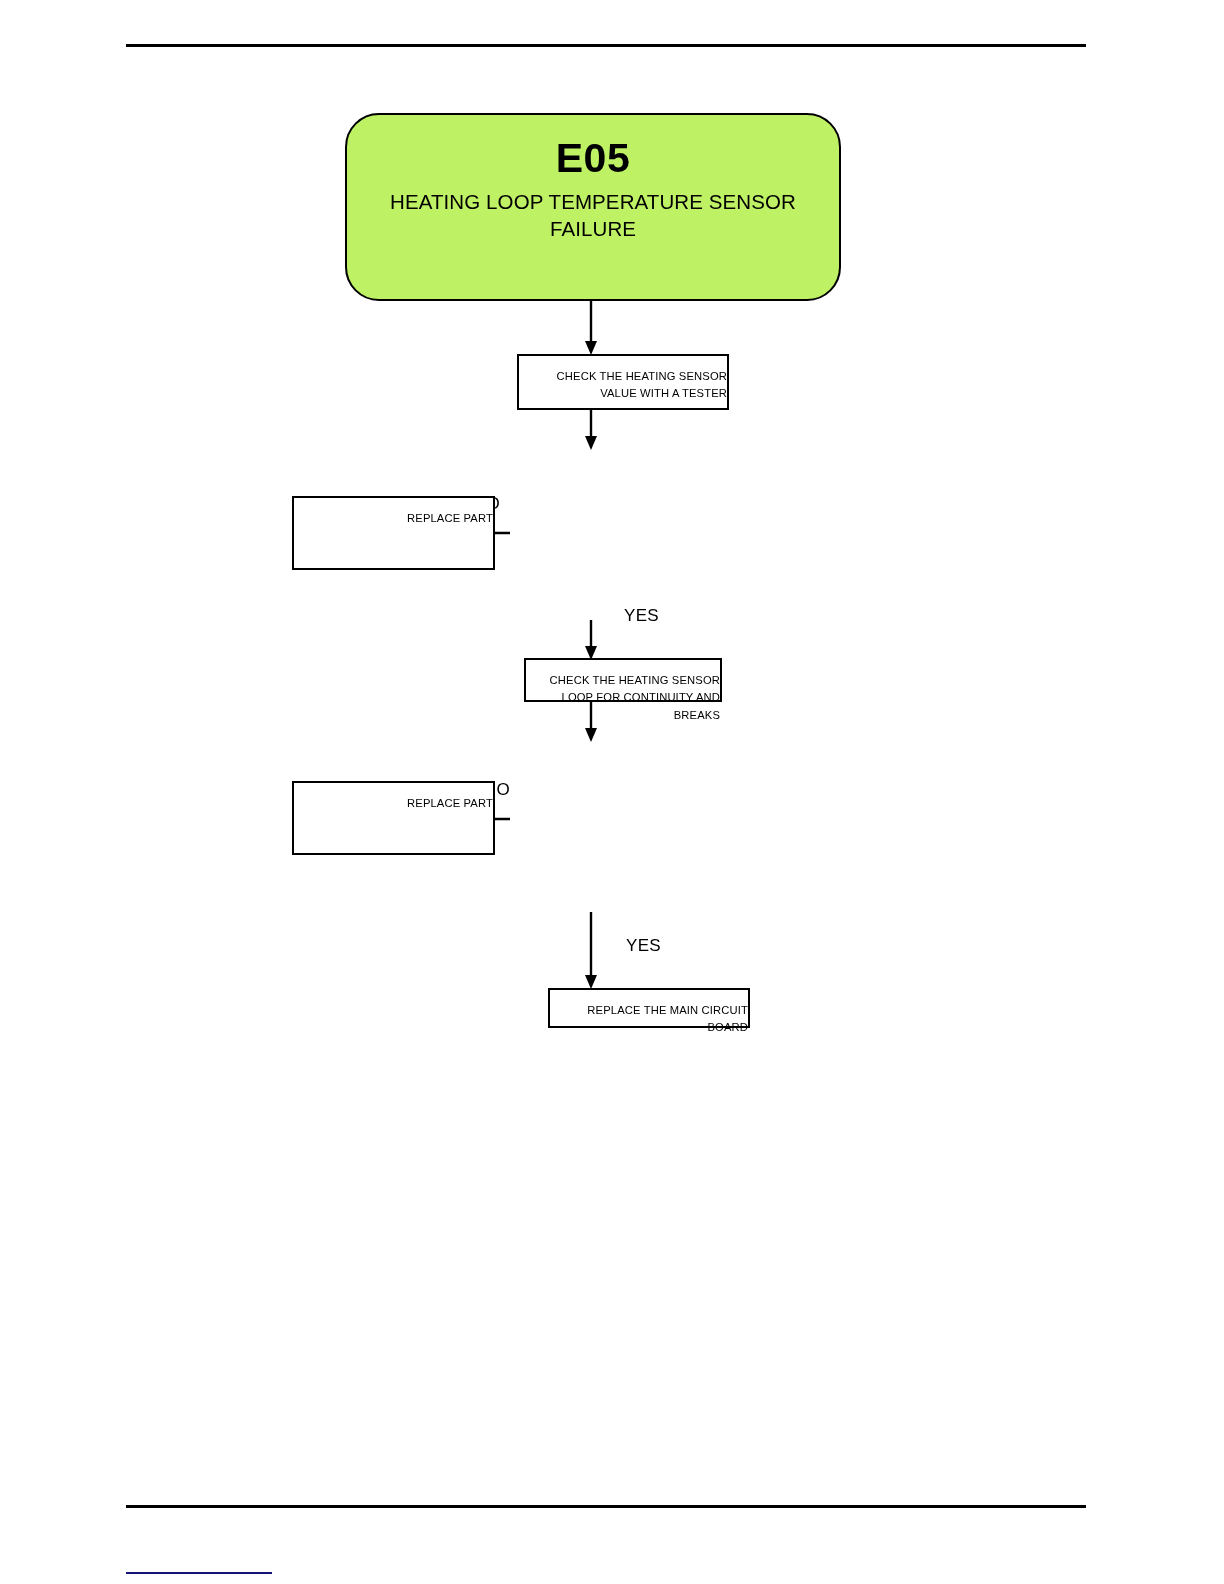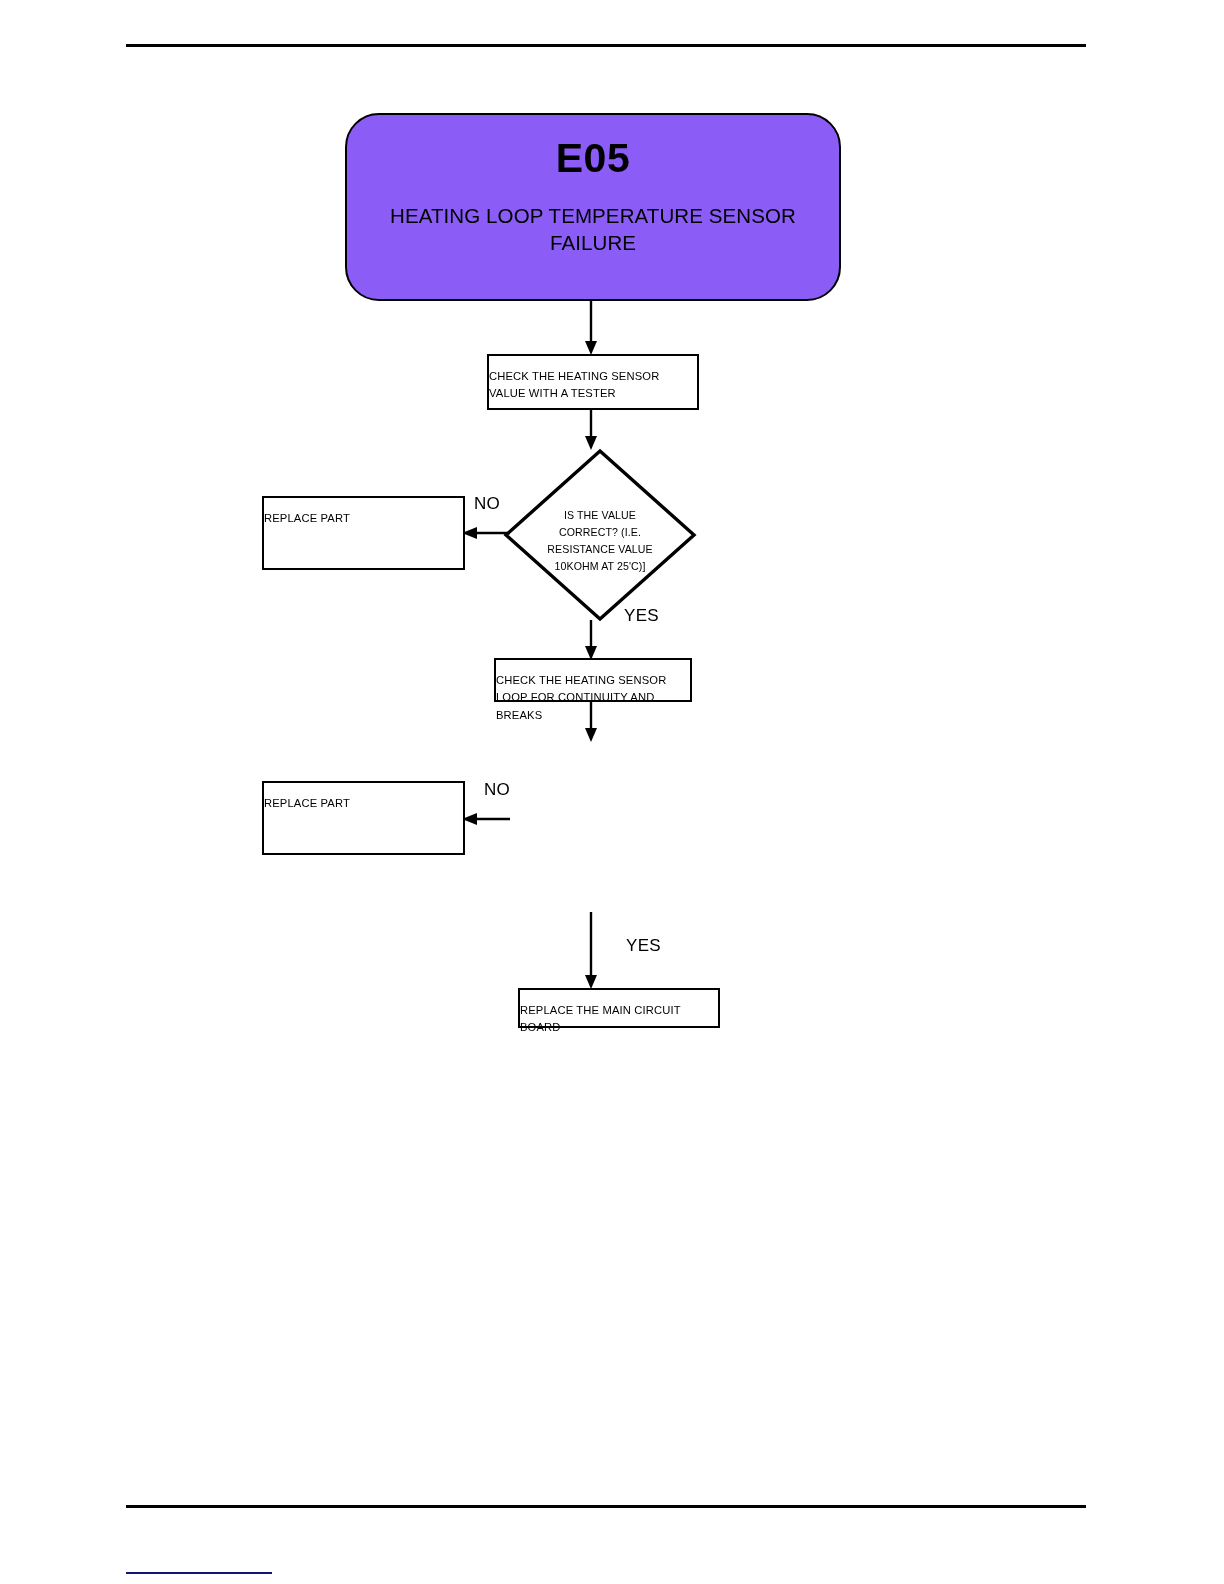--- a/index.html
+++ b/index.html
@@ -48,53 +48,54 @@
 
   
   .terminator {
     position: absolute;
     left: 345px;
     top: 113px;
     width: 496px;
     height: 188px;
     border: 2.2px solid #000000;
     border-radius: 34px;
-    background: #8b5cf6;
+    background: #bef264;
     box-sizing: border-box;
     display: flex;
     flex-direction: column;
     align-items: center;
     justify-content: flex-start;
     padding-top: 22px;
   }
   .terminator-code {
     font-size: 41px;
     font-weight: bold;
     letter-spacing: 0.5px;
     line-height: 1.05;
   }
   .terminator-desc {
-    margin-top: 22px;
+    margin-top: 8px;
     font-size: 20.5px;
     line-height: 1.32;
     text-align: center;
     letter-spacing: 0.1px;
     width: 430px;
   }
 
   .process {
     position: absolute;
     border: 2.2px solid #000000;
     background: #ffffff;
     box-sizing: border-box;
     font-size: 11.2px;
     line-height: 1.55;
-    text-align: left;
+    text-align: right;
     letter-spacing: 0.15px;
     padding-top: 12px;
+    margin-left: 30px;
   }
   #proc-check-sensor { left: 487px; top: 354px; width: 212px; height: 56px; }
   #proc-check-cable  { left: 494px; top: 658px; width: 198px; height: 44px; }
   #proc-replace-board{ left: 518px; top: 988px; width: 202px; height: 40px; }
   #box-replace-1     { left: 262px; top: 496px; width: 203px; height: 74px; }
   #box-replace-2     { left: 262px; top: 781px; width: 203px; height: 74px; }
   #box-replace-1 .boxlabel, #box-replace-2 .boxlabel { display:block; }
 
   
   .diamond {
@@ -159,28 +160,20 @@
 
   <div class="process" id="proc-check-sensor">CHECK THE HEATING SENSOR VALUE WITH A TESTER</div>
 
   <div class="conn" style="left:583px; top:410px;">
     <svg width="20" height="42" viewBox="0 0 20 42">
       <line x1="8" y1="0" x2="8" y2="29" stroke="#000" stroke-width="2.4"></line>
       <polygon points="8,40 2,26 14,26" fill="#000"></polygon>
     </svg>
   </div>
 
-  <div class="diamond" id="dia-value">
-    <svg width="194" height="174" viewBox="0 0 194 174">
-      <polygon points="97,3 191,87 97,171 3,87" fill="#ffffff" stroke="#000000" stroke-width="3.4" stroke-linejoin="miter"></polygon>
-    </svg>
-    <div class="diamond-text">
-      <span>IS THE VALUE CORRECT? (I.E. RESISTANCE VALUE 10KOHM AT 25'C)]</span>
-    </div>
-  </div>
 
   <div class="branch-label" id="label-no-1">NO</div>
 
   <div class="conn" style="left:460px; top:525px;">
     <svg width="52" height="20" viewBox="0 0 52 20">
       <line x1="50" y1="8" x2="14" y2="8" stroke="#000" stroke-width="2.4"></line>
       <polygon points="2,8 17,2 17,14" fill="#000"></polygon>
     </svg>
   </div>
 

